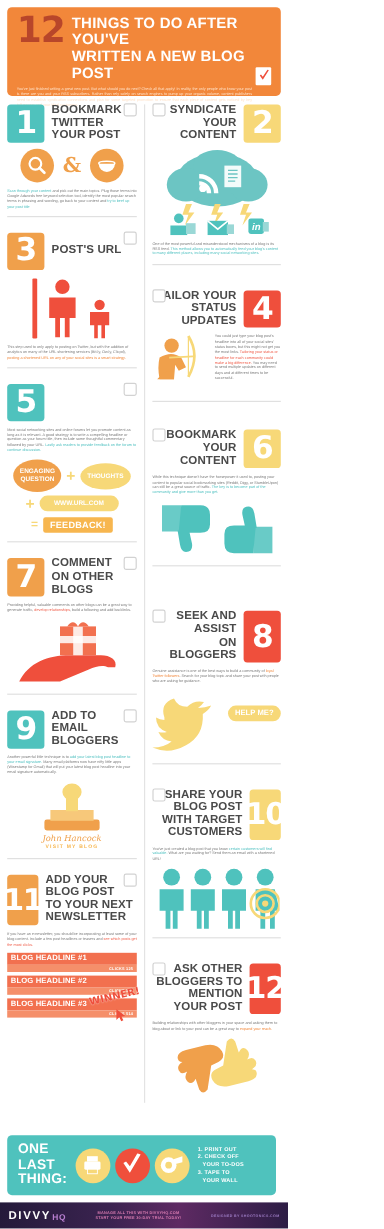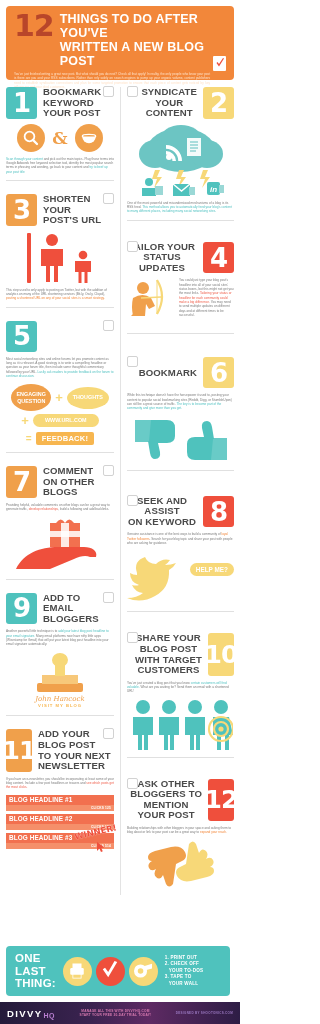--- a/index.html
+++ b/index.html
@@ -95,21 +95,21 @@
   }
   .numbox.wide{width:26px;font-size:25px;}
   .title{
     font-weight:bold;
     font-size:9.6px;
     line-height:10.6px;
     color:#4a4a4a;
     letter-spacing:0.1px;
     display:flex;align-items:center;
   }
-  .title.right{text-align:center;justify-content:flex-end;}
+  .title.right{text-align:right;justify-content:flex-end;}
 
   .checkbox{
     position:absolute;
     width:9px;height:9px;
     border:1px solid #d2d2d2;
     border-radius:2px;
     background:#fff;
     top:-1px;
   }
   .checkbox.cbr{right:0;}
@@ -246,21 +246,21 @@
 
       <div class="col left">
 
         <div class="item">
           <div class="checkbox cbr"></div>
           <div class="head">
             <div class="numbox c-teal">1</div>
             <div class="title">
               <div>
                 <div>BOOKMARK</div>
-                <div>KEYWORD</div>
+                <div>TWITTER</div>
                 <div>YOUR POST</div>
               </div>
             </div>
           </div>
           <div class="art" style="gap:7px;">
             <div class="circ c-orange">
               <svg width="18" height="18" viewBox="0 0 24 24">
                   <circle cx="10" cy="10" r="6.5" fill="none" stroke="#fff" stroke-width="2.4"></circle>
                   <line x1="14.5" y1="14.5" x2="20" y2="20" stroke="#fff" stroke-width="3" stroke-linecap="round"></line>
                 </svg>
@@ -276,21 +276,20 @@
           <div class="body"><span class="lk">Scan through your content</span> and pick out the main topics. Plug those terms into Google Adwords free keyword selection tool, identify the most popular search terms in phrasing and wording, go back to your content and <span class="lk">try to beef up your post title</span></div>
           <div class="rule" style="margin-top:6px;"></div>
         </div>
 
         <div class="item">
           <div class="checkbox cbr"></div>
           <div class="head">
             <div class="numbox c-orange">3</div>
             <div class="title">
               <div>
-                <div>SHORTEN YOUR</div>
                 <div>POST'S URL</div>
               </div>
             </div>
           </div>
           <div class="art" style="gap:6px;align-items:flex-end;height:52px;">
             <div class="ruler" style="height:50px;"></div>
             <svg width="30" height="50" viewBox="0 0 30 50">
               <circle cx="15" cy="7" r="6" fill="#ef4f3c"></circle>
               <path d="M4 16 h22 v17 h-5 v16 h-4 v-16 h-4 v16 h-4 v-16 h-5 z" fill="#ef4f3c"></path>
             </svg>
@@ -507,20 +506,21 @@
           </div>
           <div class="rule" style="margin-top:7px;"></div>
         </div>
 
         <div class="item">
           <div class="checkbox cbl"></div>
           <div class="head rightnum" style="margin-top:10px;">
             <div class="title right">
               <div>
                 <div>BOOKMARK</div>
+                <div>YOUR CONTENT</div>
               </div>
             </div>
             <div class="numbox c-yellow">6</div>
           </div>
           <div class="body">While this technique doesn't have the horsepower it used to, posting your content to popular social bookmarking sites (Reddit, Digg, or StumbleUpon) can still be a great source of traffic. <span class="lk">The key is to become part of the community and give more than you get.</span></div>
           <div class="art" style="height:48px;">
             <svg width="104" height="48" viewBox="0 0 104 48">
               <g fill="#4fc2bd">
                 <path d="M6 4 h16 v22 h-16 z" opacity="0.85"></path>
                 <path d="M22 4 h16 q8 0 8 8 v8 q0 7 -8 7 h-9 l2 9 q1 7 -5 7 q-4 0 -5 -6 l-2 -12 h1 z"></path>
@@ -529,25 +529,25 @@
                 <path d="M98 44 h-16 v-22 h16 z" opacity="0.85"></path>
                 <path d="M82 44 h-16 q-8 0 -8 -8 v-8 q0 -7 8 -7 h9 l-2 -9 q-1 -7 5 -7 q4 0 5 6 l2 12 h-1 z"></path>
               </g>
             </svg>
           </div>
           <div class="rule" style="margin-top:6px;"></div>
         </div>
 
         <div class="item">
           <div class="checkbox cbl"></div>
-          <div class="head rightnum" style="margin-top:12px;">
+          <div class="head rightnum" style="margin-top:24px;">
             <div class="title right">
               <div>
                 <div>SEEK AND ASSIST</div>
-                <div>ON KEYWORD</div>
+                <div>ON BLOGGERS</div>
               </div>
             </div>
             <div class="numbox c-redsolid">8</div>
           </div>
           <div class="body">Genuine assistance is one of the best ways to build a community of <span class="lko">loyal Twitter followers</span>. Search for your blog topic and share your post with people who are asking for guidance.</div>
           <div style="position:relative;height:58px;margin-top:4px;">
             <svg width="80" height="56" viewBox="0 0 80 56" style="position:absolute;left:-2px;top:4px;">
               <path d="M12 20 q-4 -12 8 -16 q3 7 11 7 q6 -6 14 -4 q-2 3 -5 5 q6 0 11 -2 q-2 4 -7 7 q1 18 -14 26 q-14 8 -28 2 q10 0 16 -5 q-8 -1 -11 -8 q4 1 7 0 q-9 -3 -9 -12 q3 2 7 2 z" fill="#f7d878"></path>
             </svg>
             <div class="helpme" style="position:absolute;right:0;top:14px;">HELP ME?</div>

